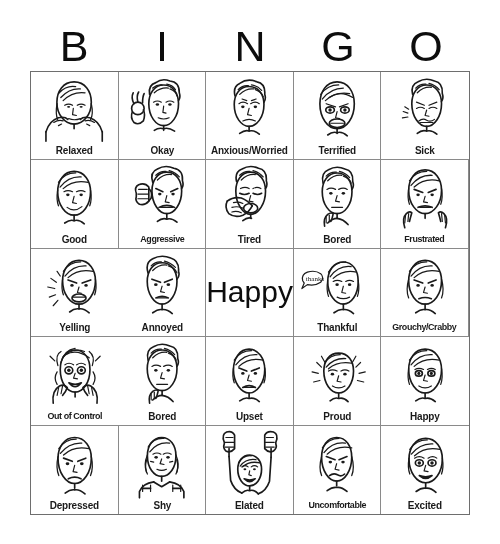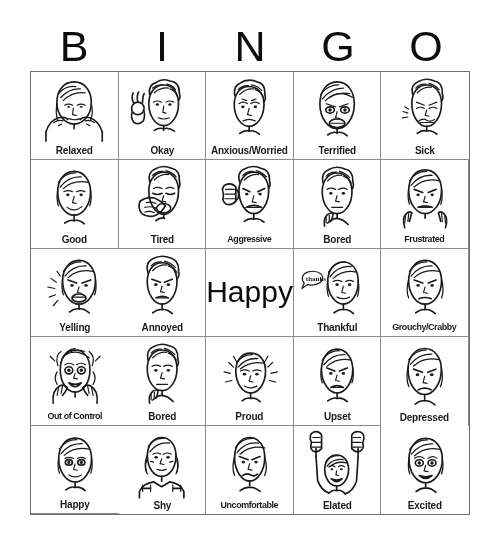--- a/index.html
+++ b/index.html
@@ -73,21 +73,20 @@
 
   .art {
     flex: 1 1 auto;
     width: 100%;
     display: flex;
     align-items: center;
     justify-content: center;
     padding-top: 2px;
     box-sizing: border-box;
     min-height: 0;
-    font-weight: bold;
   }
   .art svg {
     display: block;
     height: 100%;
     width: auto;
     max-width: 100%;
   }
 
   .cell-label {
     width: 100%;
@@ -314,46 +313,20 @@
           <path class="ln" d="M50 68 L50 75"></path>
           <path class="ln" d="M38 78 Q45 73 50 75 Q56 73 63 79"></path>
         </svg>
       </div>
       <div class="cell-label">Good</div>
     </div>
 
     <div class="cell">
       <div class="art">
         <svg viewBox="0 0 100 90" preserveAspectRatio="xMidYMid meet">
-          <path class="ln" d="M52 13 C40 13 33 24 33 37 C33 53 42 67 52 67 C62 67 71 53 71 37 C71 24 64 13 52 13 Z"></path>
-          <path class="ln" d="M34 25 Q31 13 41 9 Q51 3 62 8 Q73 10 72 24 Q74 30 71 34"></path>
-          <path class="ln-hair" d="M38 17 Q44 11 51 12"></path>
-          <path class="ln-hair" d="M55 11 Q63 13 68 19"></path>
-          <path class="ln-hair" d="M40 23 Q48 15 58 16"></path>
-          <path class="ln-thin" d="M39 34 Q45 31 50 34"></path>
-          <path class="ln-thin" d="M55 34 Q60 31 65 34"></path>
-          <path class="ln" d="M38 40 Q44 43 50 40"></path>
-          <path class="ln" d="M55 40 Q61 43 66 40"></path>
-          <path class="ln-thin" d="M52 43 L50 50 L55 51"></path>
-          <ellipse class="wh" cx="52" cy="59" rx="9" ry="6"></ellipse>
-          <path class="ln" d="M52 67 L52 72"></path>
-          <path class="ln" d="M42 75 Q48 70 53 72"></path>
-          <path class="ln" d="M22 50 Q30 44 40 46 Q48 49 54 56"></path>
-          <path class="ln" d="M22 50 Q18 58 24 66 Q32 72 42 68 Q50 64 54 56"></path>
-          <path class="ln-thin" d="M30 52 Q36 50 42 53"></path>
-          <path class="ln-thin" d="M28 58 Q35 56 42 59"></path>
-          <path class="ln-thin" d="M28 64 Q34 62 40 65"></path>
-        </svg>
-      </div>
-      <div class="cell-label">Tired</div>
-    </div>
-
-    <div class="cell">
-      <div class="art">
-        <svg viewBox="0 0 100 90" preserveAspectRatio="xMidYMid meet">
           <path class="ln" d="M56 13 C44 13 37 24 37 37 C37 53 46 66 56 66 C66 66 75 53 75 37 C75 24 68 13 56 13 Z"></path>
           <path class="ln" d="M38 26 Q34 13 44 9 Q54 3 65 8 Q77 10 76 24 Q78 30 75 34"></path>
           <path class="ln-hair" d="M42 17 Q48 11 55 12"></path>
           <path class="ln-hair" d="M59 11 Q67 13 72 19"></path>
           <path class="ln-hair" d="M44 23 Q52 15 62 16"></path>
           <path class="ln" d="M42 34 L51 38"></path>
           <path class="ln" d="M70 34 L61 38"></path>
           <ellipse class="fl" cx="47" cy="41" rx="2.2" ry="1.8"></ellipse>
           <ellipse class="fl" cx="64" cy="41" rx="2.2" ry="1.8"></ellipse>
           <path class="ln-thin" d="M56 43 L54 51 L59 52"></path>
@@ -362,20 +335,46 @@
           <path class="ln" d="M56 66 L56 72"></path>
           <path class="ln" d="M44 76 Q50 71 56 73 Q62 71 69 77"></path>
           <path class="ln" d="M17 40 Q14 32 20 29 Q28 26 33 32 L33 50 Q28 56 21 54 Q15 50 17 44 Z"></path>
           <path class="ln-thin" d="M20 35 L31 35"></path>
           <path class="ln-thin" d="M19 41 L32 41"></path>
           <path class="ln-thin" d="M19 47 L32 47"></path>
           <path class="ln" d="M33 34 Q38 38 36 46 L33 50"></path>
         </svg>
       </div>
       <div class="cell-label long">Aggressive</div>
+    </div>
+
+    <div class="cell">
+      <div class="art">
+        <svg viewBox="0 0 100 90" preserveAspectRatio="xMidYMid meet">
+          <path class="ln" d="M52 13 C40 13 33 24 33 37 C33 53 42 67 52 67 C62 67 71 53 71 37 C71 24 64 13 52 13 Z"></path>
+          <path class="ln" d="M34 25 Q31 13 41 9 Q51 3 62 8 Q73 10 72 24 Q74 30 71 34"></path>
+          <path class="ln-hair" d="M38 17 Q44 11 51 12"></path>
+          <path class="ln-hair" d="M55 11 Q63 13 68 19"></path>
+          <path class="ln-hair" d="M40 23 Q48 15 58 16"></path>
+          <path class="ln-thin" d="M39 34 Q45 31 50 34"></path>
+          <path class="ln-thin" d="M55 34 Q60 31 65 34"></path>
+          <path class="ln" d="M38 40 Q44 43 50 40"></path>
+          <path class="ln" d="M55 40 Q61 43 66 40"></path>
+          <path class="ln-thin" d="M52 43 L50 50 L55 51"></path>
+          <ellipse class="wh" cx="52" cy="59" rx="9" ry="6"></ellipse>
+          <path class="ln" d="M52 67 L52 72"></path>
+          <path class="ln" d="M42 75 Q48 70 53 72"></path>
+          <path class="ln" d="M22 50 Q30 44 40 46 Q48 49 54 56"></path>
+          <path class="ln" d="M22 50 Q18 58 24 66 Q32 72 42 68 Q50 64 54 56"></path>
+          <path class="ln-thin" d="M30 52 Q36 50 42 53"></path>
+          <path class="ln-thin" d="M28 58 Q35 56 42 59"></path>
+          <path class="ln-thin" d="M28 64 Q34 62 40 65"></path>
+        </svg>
+      </div>
+      <div class="cell-label">Tired</div>
     </div>
 
     <div class="cell">
       <div class="art">
         <svg viewBox="0 0 100 90" preserveAspectRatio="xMidYMid meet">
           <path class="ln" d="M50 14 C38 14 31 25 31 38 C31 54 40 66 50 66 C60 66 69 54 69 38 C69 25 62 14 50 14 Z"></path>
           <path class="ln" d="M32 27 Q29 14 39 10 Q49 4 60 9 Q71 11 70 25 Q72 31 69 35"></path>
           <path class="ln-hair" d="M36 18 Q42 12 49 13"></path>
           <path class="ln-hair" d="M53 12 Q61 14 66 20"></path>
           <path class="ln-hair" d="M38 24 Q46 16 56 17"></path>
@@ -581,20 +580,43 @@
           <path class="ln-thin" d="M40 68 L40 76"></path>
           <path class="ln-thin" d="M36 70 L36 78"></path>
         </svg>
       </div>
       <div class="cell-label">Bored</div>
     </div>
 
     <div class="cell">
       <div class="art">
         <svg viewBox="0 0 100 90" preserveAspectRatio="xMidYMid meet">
+          <path class="ln" d="M50 13 C38 13 30 25 30 39 C30 56 40 69 50 69 C60 69 70 56 70 39 C70 25 62 13 50 13 Z"></path>
+          <path class="ln-hair" d="M31 27 Q39 15 53 15"></path>
+          <path class="ln-hair" d="M33 33 Q44 19 60 20"></path>
+          <path class="ln-hair" d="M37 35 Q50 23 68 27"></path>
+          <path class="ln-hair" d="M30 37 Q28 48 31 56"></path>
+          <path class="ln-hair" d="M70 37 Q72 48 69 56"></path>
+          <path class="ln" d="M37 37 L47 41"></path>
+          <path class="ln" d="M63 37 L53 41"></path>
+          <ellipse class="fl" cx="42" cy="44" rx="2.2" ry="1.8"></ellipse>
+          <ellipse class="fl" cx="58" cy="44" rx="2.2" ry="1.8"></ellipse>
+          <path class="ln-thin" d="M50 46 L48 53 L53 54"></path>
+          <path class="ln" d="M42 62 Q50 57 58 62"></path>
+          <path class="ln-thin" d="M44 62 L56 62"></path>
+          <path class="ln" d="M50 69 L50 75"></path>
+          <path class="ln" d="M38 79 Q45 74 50 76 Q56 74 63 80"></path>
+        </svg>
+      </div>
+      <div class="cell-label">Upset</div>
+    </div>
+
+    <div class="cell">
+      <div class="art">
+        <svg viewBox="0 0 100 90" preserveAspectRatio="xMidYMid meet">
           <path class="ln" d="M52 18 C40 18 33 28 33 41 C33 57 42 69 52 69 C62 69 71 57 71 41 C71 28 64 18 52 18 Z"></path>
           <path class="ln-hair" d="M34 31 Q41 20 54 20"></path>
           <path class="ln-hair" d="M36 36 Q46 24 61 25"></path>
           <path class="ln-hair" d="M39 38 Q51 28 69 31"></path>
           <path class="ln-thin" d="M39 41 Q44 38 50 41"></path>
           <path class="ln-thin" d="M55 41 Q60 38 65 41"></path>
           <ellipse class="fl" cx="44" cy="45" rx="2.2" ry="1.8"></ellipse>
           <ellipse class="fl" cx="60" cy="45" rx="2.2" ry="1.8"></ellipse>
           <path class="ln-thin" d="M52 47 L50 54 L55 55"></path>
           <path class="ln-thin" d="M44 60 Q52 65 60 60"></path>
@@ -606,65 +628,20 @@
           <path class="ln-thin" d="M30 22 L34 29"></path>
           <path class="ln-thin" d="M80 30 L74 36"></path>
           <path class="ln-thin" d="M86 42 L78 44"></path>
           <path class="ln-thin" d="M84 55 L76 53"></path>
           <path class="ln-thin" d="M74 22 L70 29"></path>
         </svg>
       </div>
       <div class="cell-label">Proud</div>
     </div>
 
-    <div class="cell">
-      <div class="art">
-        <svg viewBox="0 0 100 90" preserveAspectRatio="xMidYMid meet">
-          <path class="ln" d="M50 13 C38 13 30 25 30 39 C30 56 40 69 50 69 C60 69 70 56 70 39 C70 25 62 13 50 13 Z"></path>
-          <path class="ln-hair" d="M31 27 Q39 15 53 15"></path>
-          <path class="ln-hair" d="M33 33 Q44 19 60 20"></path>
-          <path class="ln-hair" d="M37 35 Q50 23 68 27"></path>
-          <path class="ln-hair" d="M30 37 Q28 48 31 56"></path>
-          <path class="ln-hair" d="M70 37 Q72 48 69 56"></path>
-          <path class="ln" d="M37 37 L47 41"></path>
-          <path class="ln" d="M63 37 L53 41"></path>
-          <ellipse class="fl" cx="42" cy="44" rx="2.2" ry="1.8"></ellipse>
-          <ellipse class="fl" cx="58" cy="44" rx="2.2" ry="1.8"></ellipse>
-          <path class="ln-thin" d="M50 46 L48 53 L53 54"></path>
-          <path class="ln" d="M42 62 Q50 57 58 62"></path>
-          <path class="ln-thin" d="M44 62 L56 62"></path>
-          <path class="ln" d="M50 69 L50 75"></path>
-          <path class="ln" d="M38 79 Q45 74 50 76 Q56 74 63 80"></path>
-        </svg>
-      </div>
-      <div class="cell-label">Upset</div>
-    </div>
-
-    <div class="cell row-last">
-      <div class="art">
-        <svg viewBox="0 0 100 90" preserveAspectRatio="xMidYMid meet">
-          <path class="ln" d="M50 12 C37 12 29 24 29 38 C29 56 39 70 50 70 C61 70 71 56 71 38 C71 24 63 12 50 12 Z"></path>
-          <path class="ln-hair" d="M30 26 Q38 14 52 14"></path>
-          <path class="ln-hair" d="M32 32 Q43 18 59 19"></path>
-          <path class="ln-hair" d="M36 34 Q49 22 68 26"></path>
-          <path class="ln-hair" d="M29 36 Q26 50 30 60"></path>
-          <path class="ln-hair" d="M71 36 Q74 50 70 60"></path>
-          <path class="ln" d="M36 38 L47 42"></path>
-          <path class="ln" d="M64 38 L54 42"></path>
-          <ellipse class="fl" cx="41" cy="45" rx="2.3" ry="1.8"></ellipse>
-          <ellipse class="fl" cx="59" cy="45" rx="2.3" ry="1.8"></ellipse>
-          <path class="ln-thin" d="M50 47 L48 55 L53 56"></path>
-          <path class="ln" d="M42 64 Q50 60 58 64"></path>
-          <path class="ln" d="M50 70 L50 76"></path>
-          <path class="ln" d="M38 82 Q45 77 50 78 Q56 77 63 83"></path>
-        </svg>
-      </div>
-      <div class="cell-label">Depressed</div>
-    </div>
-
     <div class="cell col-last">
       <div class="art">
         <svg viewBox="0 0 100 90" preserveAspectRatio="xMidYMid meet">
           <path class="ln" d="M50 13 C37 13 29 25 29 39 C29 56 39 69 50 69 C61 69 71 56 71 39 C71 25 63 13 50 13 Z"></path>
           <path class="ln-hair" d="M30 27 Q38 15 52 15"></path>
           <path class="ln-hair" d="M32 33 Q43 19 59 20"></path>
           <path class="ln-hair" d="M36 35 Q49 23 68 27"></path>
           <path class="ln-hair" d="M29 38 Q27 50 30 58"></path>
           <path class="ln-hair" d="M71 38 Q73 50 70 58"></path>
           <path class="ln-thin" d="M37 39 Q42 36 48 39"></path>
@@ -673,20 +650,42 @@
           <ellipse class="wh" cx="58" cy="44" rx="4.5" ry="3.5"></ellipse>
           <circle class="fl" cx="42" cy="44" r="2"></circle>
           <circle class="fl" cx="58" cy="44" r="2"></circle>
           <path class="ln-thin" d="M50 46 L48 53 L53 54"></path>
           <path class="ln-thin" d="M42 60 Q50 65 58 60"></path>
           <path class="ln" d="M50 69 L50 75"></path>
           <path class="ln" d="M38 79 Q45 74 50 76 Q56 74 63 80"></path>
         </svg>
       </div>
       <div class="cell-label">Happy</div>
+    </div>
+
+    <div class="cell row-last">
+      <div class="art">
+        <svg viewBox="0 0 100 90" preserveAspectRatio="xMidYMid meet">
+          <path class="ln" d="M50 12 C37 12 29 24 29 38 C29 56 39 70 50 70 C61 70 71 56 71 38 C71 24 63 12 50 12 Z"></path>
+          <path class="ln-hair" d="M30 26 Q38 14 52 14"></path>
+          <path class="ln-hair" d="M32 32 Q43 18 59 19"></path>
+          <path class="ln-hair" d="M36 34 Q49 22 68 26"></path>
+          <path class="ln-hair" d="M29 36 Q26 50 30 60"></path>
+          <path class="ln-hair" d="M71 36 Q74 50 70 60"></path>
+          <path class="ln" d="M36 38 L47 42"></path>
+          <path class="ln" d="M64 38 L54 42"></path>
+          <ellipse class="fl" cx="41" cy="45" rx="2.3" ry="1.8"></ellipse>
+          <ellipse class="fl" cx="59" cy="45" rx="2.3" ry="1.8"></ellipse>
+          <path class="ln-thin" d="M50 47 L48 55 L53 56"></path>
+          <path class="ln" d="M42 64 Q50 60 58 64"></path>
+          <path class="ln" d="M50 70 L50 76"></path>
+          <path class="ln" d="M38 82 Q45 77 50 78 Q56 77 63 83"></path>
+        </svg>
+      </div>
+      <div class="cell-label">Depressed</div>
     </div>
 
     <div class="cell row-last">
       <div class="art">
         <svg viewBox="0 0 100 90" preserveAspectRatio="xMidYMid meet">
           <path class="ln" d="M50 12 C39 12 32 22 32 35 C32 50 40 61 50 61 C60 61 68 50 68 35 C68 22 61 12 50 12 Z"></path>
           <path class="ln-hair" d="M33 24 Q40 12 53 13"></path>
           <path class="ln-hair" d="M35 30 Q45 17 60 19"></path>
           <path class="ln-hair" d="M32 34 Q27 46 31 56"></path>
           <path class="ln-hair" d="M68 34 Q73 46 69 56"></path>
@@ -711,42 +710,20 @@
           <path class="ln-thin" d="M64 72 L64 80"></path>
           <path class="ln-thin" d="M74 72 L74 80"></path>
         </svg>
       </div>
       <div class="cell-label">Shy</div>
     </div>
 
     <div class="cell row-last">
       <div class="art">
         <svg viewBox="0 0 100 90" preserveAspectRatio="xMidYMid meet">
-          <path class="ln" d="M50 12 C38 12 31 23 31 37 C31 54 40 67 50 67 C60 67 69 54 69 37 C69 23 62 12 50 12 Z"></path>
-          <path class="ln-hair" d="M32 25 Q40 13 53 13"></path>
-          <path class="ln-hair" d="M34 31 Q45 17 61 19"></path>
-          <path class="ln-hair" d="M38 33 Q51 21 69 25"></path>
-          <path class="ln-hair" d="M31 36 Q27 50 31 60"></path>
-          <path class="ln-hair" d="M69 36 Q73 50 69 60"></path>
-          <path class="ln" d="M37 36 L48 40"></path>
-          <path class="ln" d="M63 36 L53 40"></path>
-          <ellipse class="fl" cx="42" cy="43" rx="2.2" ry="1.8"></ellipse>
-          <ellipse class="fl" cx="58" cy="43" rx="2.2" ry="1.8"></ellipse>
-          <path class="ln-thin" d="M50 45 L48 52 L53 53"></path>
-          <path class="ln" d="M41 60 Q46 56 51 59 Q56 62 60 58"></path>
-          <path class="ln" d="M50 67 L50 73"></path>
-          <path class="ln" d="M38 79 Q45 74 50 75 Q56 74 63 80"></path>
-        </svg>
-      </div>
-      <div class="cell-label long">Uncomfortable</div>
-    </div>
-
-    <div class="cell row-last">
-      <div class="art">
-        <svg viewBox="0 0 100 90" preserveAspectRatio="xMidYMid meet">
           <path class="ln" d="M50 34 C41 34 35 42 35 52 C35 64 42 73 50 73 C58 73 65 64 65 52 C65 42 59 34 50 34 Z"></path>
           <path class="ln-hair" d="M36 44 Q42 34 52 35"></path>
           <path class="ln-hair" d="M38 48 Q46 38 58 40"></path>
           <path class="ln-hair" d="M41 49 Q50 41 63 44"></path>
           <path class="ln-thin" d="M40 49 Q44 46 48 49"></path>
           <path class="ln-thin" d="M52 49 Q56 46 60 49"></path>
           <ellipse class="fl" cx="44" cy="52" rx="1.8" ry="1.4"></ellipse>
           <ellipse class="fl" cx="56" cy="52" rx="1.8" ry="1.4"></ellipse>
           <path class="ln-thin" d="M50 54 L49 59 L52 60"></path>
           <path class="ln" d="M43 64 Q50 71 57 64 Q50 67 43 64 Z"></path>
@@ -762,20 +739,42 @@
           <path class="ln" d="M83 18 Q87 8 80 5 Q72 3 69 9 L69 26 Q74 32 80 29 Q85 25 83 20 Z"></path>
           <path class="ln-thin" d="M71 12 L80 12"></path>
           <path class="ln-thin" d="M70 18 L81 18"></path>
           <path class="ln-thin" d="M70 24 L81 24"></path>
           <path class="ln" d="M77 37 L77 26"></path>
         </svg>
       </div>
       <div class="cell-label">Elated</div>
     </div>
 
+    <div class="cell row-last">
+      <div class="art">
+        <svg viewBox="0 0 100 90" preserveAspectRatio="xMidYMid meet">
+          <path class="ln" d="M50 12 C38 12 31 23 31 37 C31 54 40 67 50 67 C60 67 69 54 69 37 C69 23 62 12 50 12 Z"></path>
+          <path class="ln-hair" d="M32 25 Q40 13 53 13"></path>
+          <path class="ln-hair" d="M34 31 Q45 17 61 19"></path>
+          <path class="ln-hair" d="M38 33 Q51 21 69 25"></path>
+          <path class="ln-hair" d="M31 36 Q27 50 31 60"></path>
+          <path class="ln-hair" d="M69 36 Q73 50 69 60"></path>
+          <path class="ln" d="M37 36 L48 40"></path>
+          <path class="ln" d="M63 36 L53 40"></path>
+          <ellipse class="fl" cx="42" cy="43" rx="2.2" ry="1.8"></ellipse>
+          <ellipse class="fl" cx="58" cy="43" rx="2.2" ry="1.8"></ellipse>
+          <path class="ln-thin" d="M50 45 L48 52 L53 53"></path>
+          <path class="ln" d="M41 60 Q46 56 51 59 Q56 62 60 58"></path>
+          <path class="ln" d="M50 67 L50 73"></path>
+          <path class="ln" d="M38 79 Q45 74 50 75 Q56 74 63 80"></path>
+        </svg>
+      </div>
+      <div class="cell-label long">Uncomfortable</div>
+    </div>
+
     <div class="cell col-last row-last">
       <div class="art">
         <svg viewBox="0 0 100 90" preserveAspectRatio="xMidYMid meet">
           <path class="ln" d="M50 13 C37 13 29 25 29 39 C29 56 39 69 50 69 C61 69 71 56 71 39 C71 25 63 13 50 13 Z"></path>
           <path class="ln-hair" d="M30 27 Q38 15 52 15"></path>
           <path class="ln-hair" d="M32 33 Q43 19 59 20"></path>
           <path class="ln-hair" d="M36 35 Q49 23 68 27"></path>
           <path class="ln-hair" d="M29 38 Q27 50 30 58"></path>
           <path class="ln-hair" d="M71 38 Q73 50 70 58"></path>
           <path class="ln-thin" d="M36 38 Q42 34 48 38"></path>

